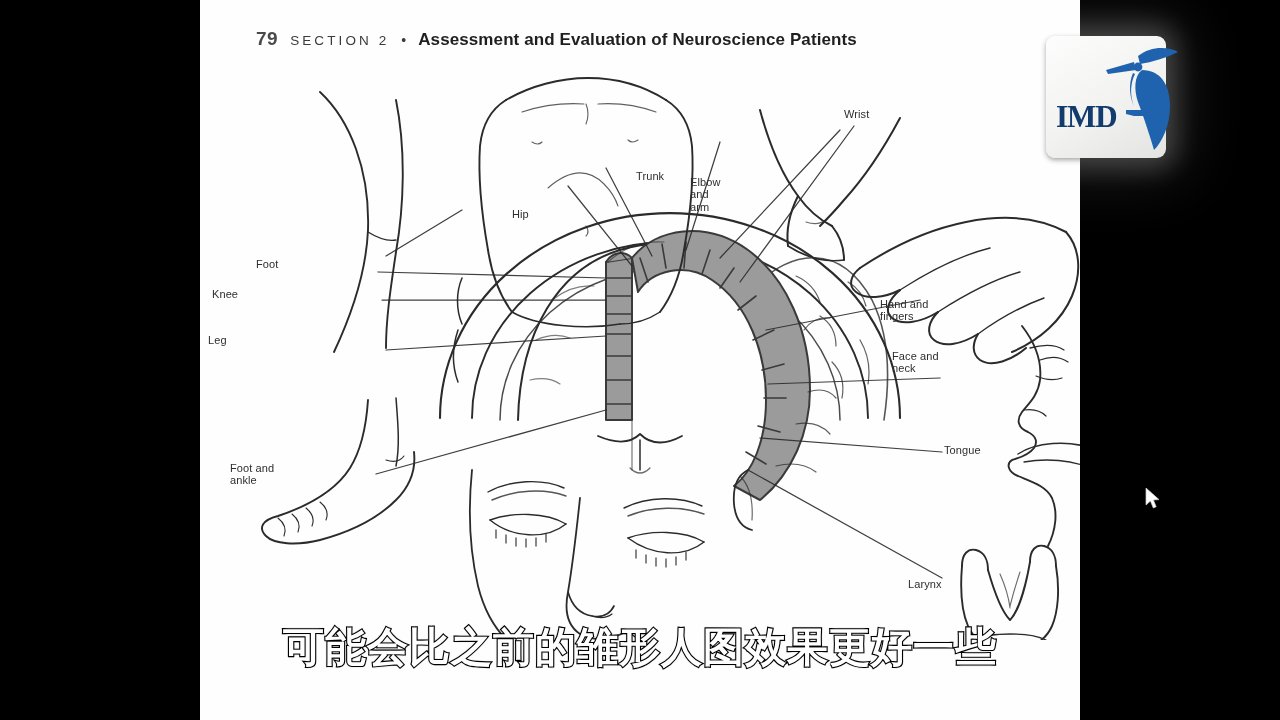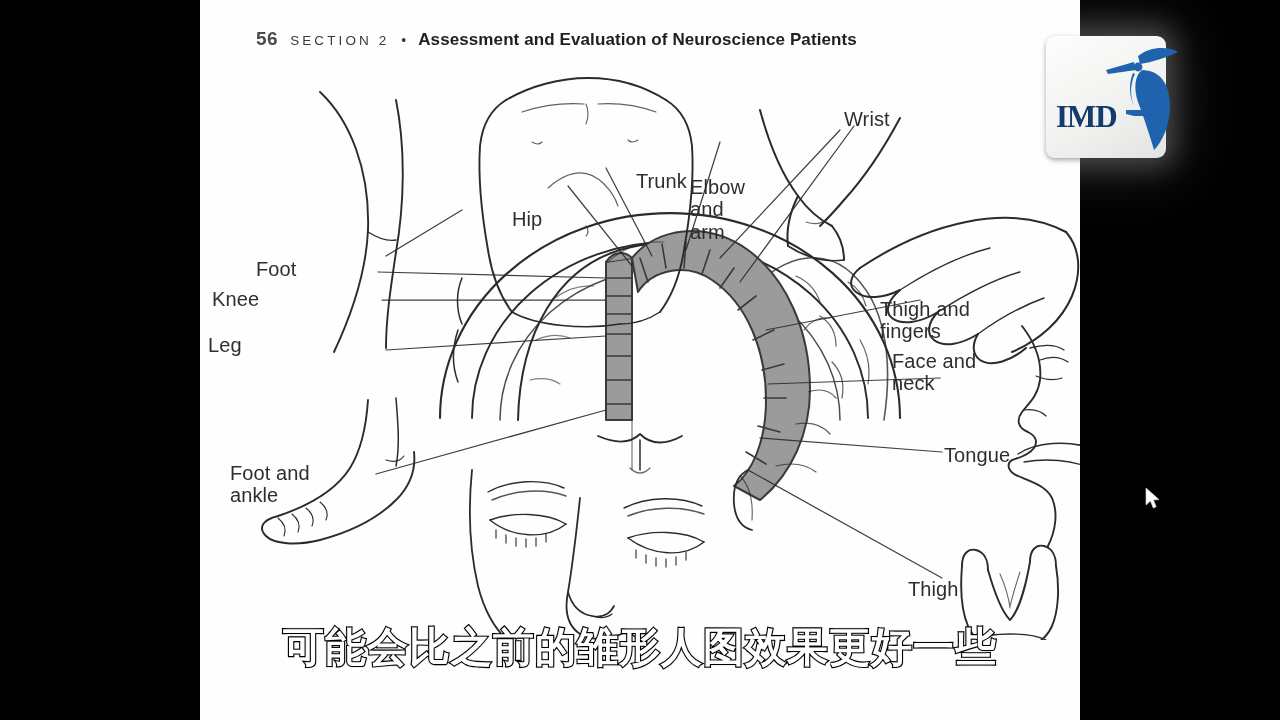--- a/index.html
+++ b/index.html
@@ -18,21 +18,21 @@
   .runhead{position:absolute;left:56px;top:28px;display:flex;align-items:baseline;gap:12px;color:#2b2b2b;white-space:nowrap;}
   .rh-num{font-size:19px;font-weight:600;color:#4a4a4a;letter-spacing:.5px;}
   .rh-sec{font-size:13.5px;letter-spacing:3.1px;color:#3a3a3a;}
   .rh-dot{font-size:14px;color:#3a3a3a;}
   .rh-title{font-size:17px;font-weight:700;color:#1f1f1f;letter-spacing:.1px;}
 
   
   #figure{position:absolute;left:0;top:0;width:880px;height:640px;}
   #figure svg{position:absolute;left:0;top:0;}
 
-  .lbl{position:absolute;font-size:20px;color:#2e2e2e;line-height:1.12;white-space:pre;letter-spacing:.1px;}
+  .lbl{position:absolute;font-size:11px;color:#2e2e2e;line-height:1.12;white-space:pre;letter-spacing:.1px;}
 
   
   #subtitle{position:absolute;left:200px;top:626px;width:880px;text-align:center;
     font-size:41px;font-weight:700;color:#ffffff;letter-spacing:1px;line-height:1.05;
     -webkit-text-stroke:2.2px #000;paint-order:stroke fill;
     text-shadow:0 0 2px #000;}
 
   
   #logo{position:absolute;left:1046px;top:36px;width:120px;height:122px;border-radius:9px;
     background:linear-gradient(150deg,#fdfdfd 0%,#f2f2f0 55%,#e3e3e1 100%);
@@ -48,21 +48,21 @@
 <body>
 
 <div id="screen">
 
   <div class="bar left"></div>
   <div class="bar right"></div>
 
   <div id="page">
 
     <div class="runhead">
-      <span class="rh-num">56</span>
+      <span class="rh-num">79</span>
       <span class="rh-sec">SECTION 2</span>
       <span class="rh-dot">•</span>
       <span class="rh-title">Assessment and Evaluation of Neuroscience Patients</span>
     </div>
 
     <div id="figure">
 
       <svg width="880" height="640" viewBox="0 0 880 640">
         <g fill="none" stroke="#2b2b2b" stroke-linecap="round" stroke-linejoin="round">
 
@@ -295,26 +295,26 @@
       <div class="lbl" style="left:12px;top:288px;">Knee</div>
       <div class="lbl" style="left:8px;top:334px;">Leg</div>
       <div class="lbl" style="left:-6px;top:462px;margin-left:36px;">Foot and
 ankle</div>
       <div class="lbl" style="left:312px;top:208px;">Hip</div>
       <div class="lbl" style="left:436px;top:170px;">Trunk</div>
       <div class="lbl" style="left:490px;top:176px;">Elbow
 and
 arm</div>
       <div class="lbl" style="left:644px;top:108px;">Wrist</div>
-      <div class="lbl" style="left:680px;top:298px;">Thigh and
+      <div class="lbl" style="left:680px;top:298px;">Hand and
 fingers</div>
       <div class="lbl" style="left:692px;top:350px;">Face and
 neck</div>
       <div class="lbl" style="left:696px;top:444px;margin-left:48px;">Tongue</div>
-      <div class="lbl" style="left:708px;top:578px;">Thigh</div>
+      <div class="lbl" style="left:708px;top:578px;">Larynx</div>
     </div>
   </div>
 
   <div id="subtitle">可能会比之前的雏形人图效果更好一些</div>
 
   <div id="logo">
     <span class="imd">IMD</span>
     <svg width="78" height="108" viewBox="0 0 78 108">
       <g fill="#1f63ae">
 

